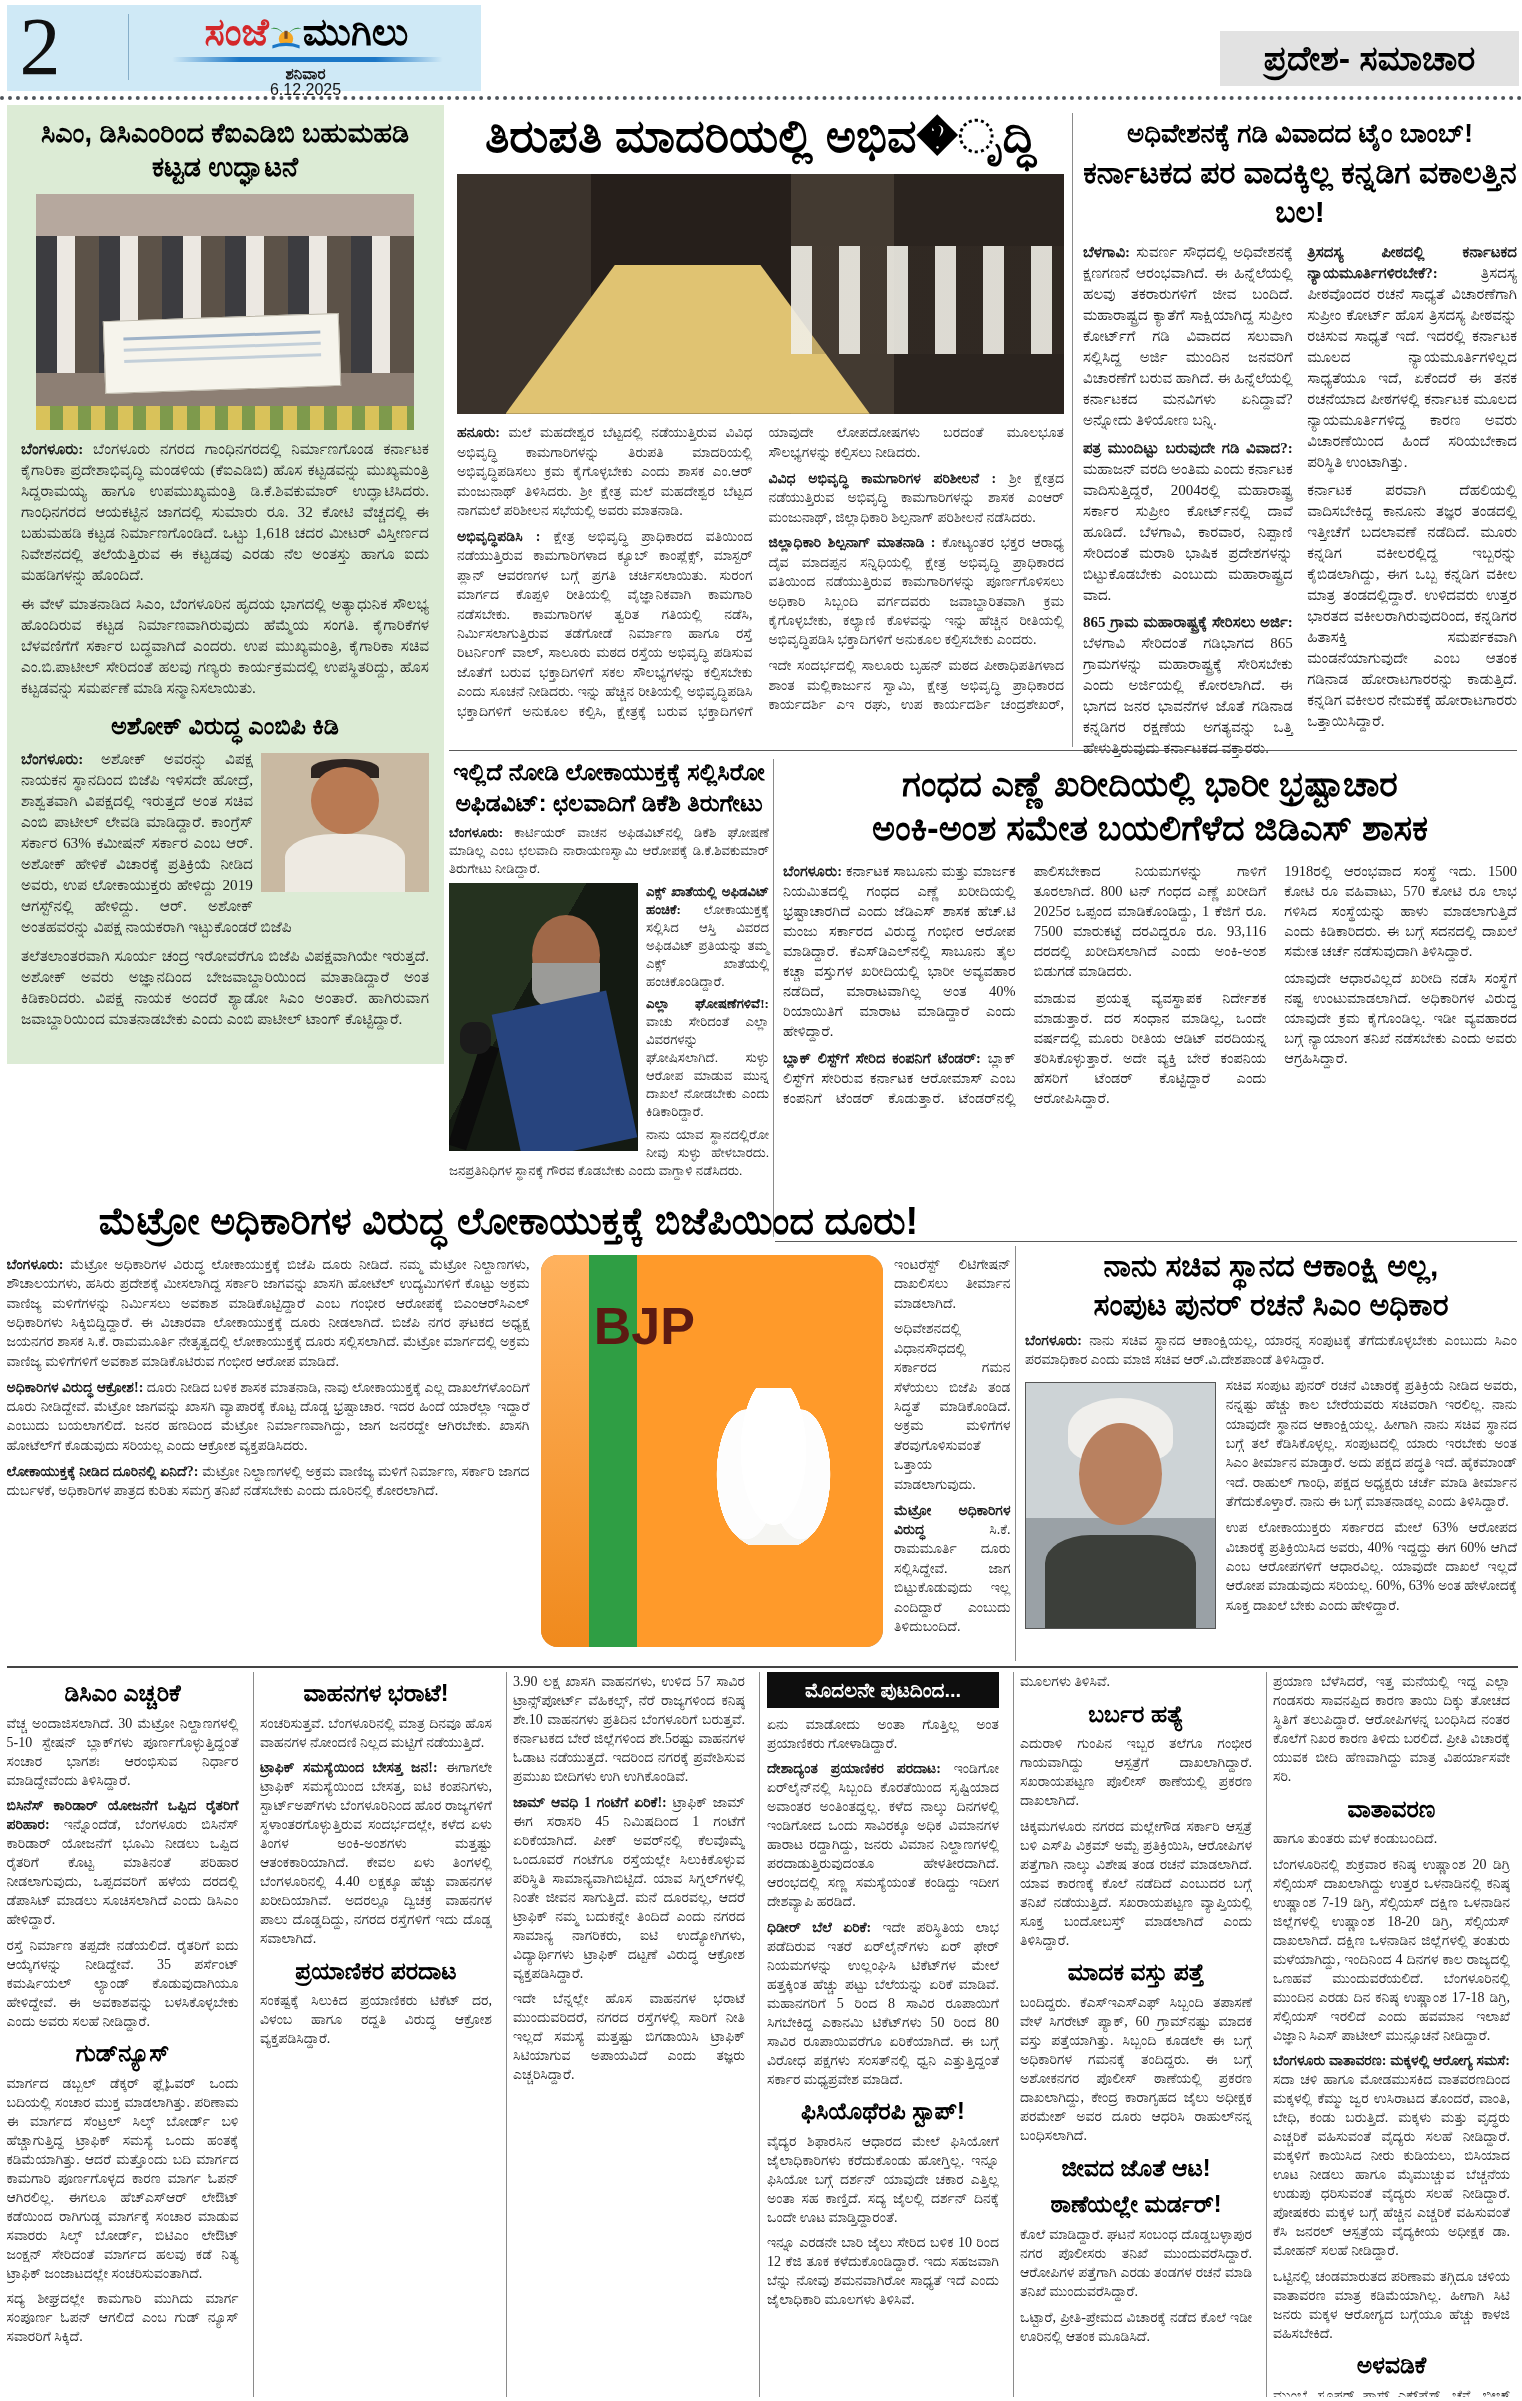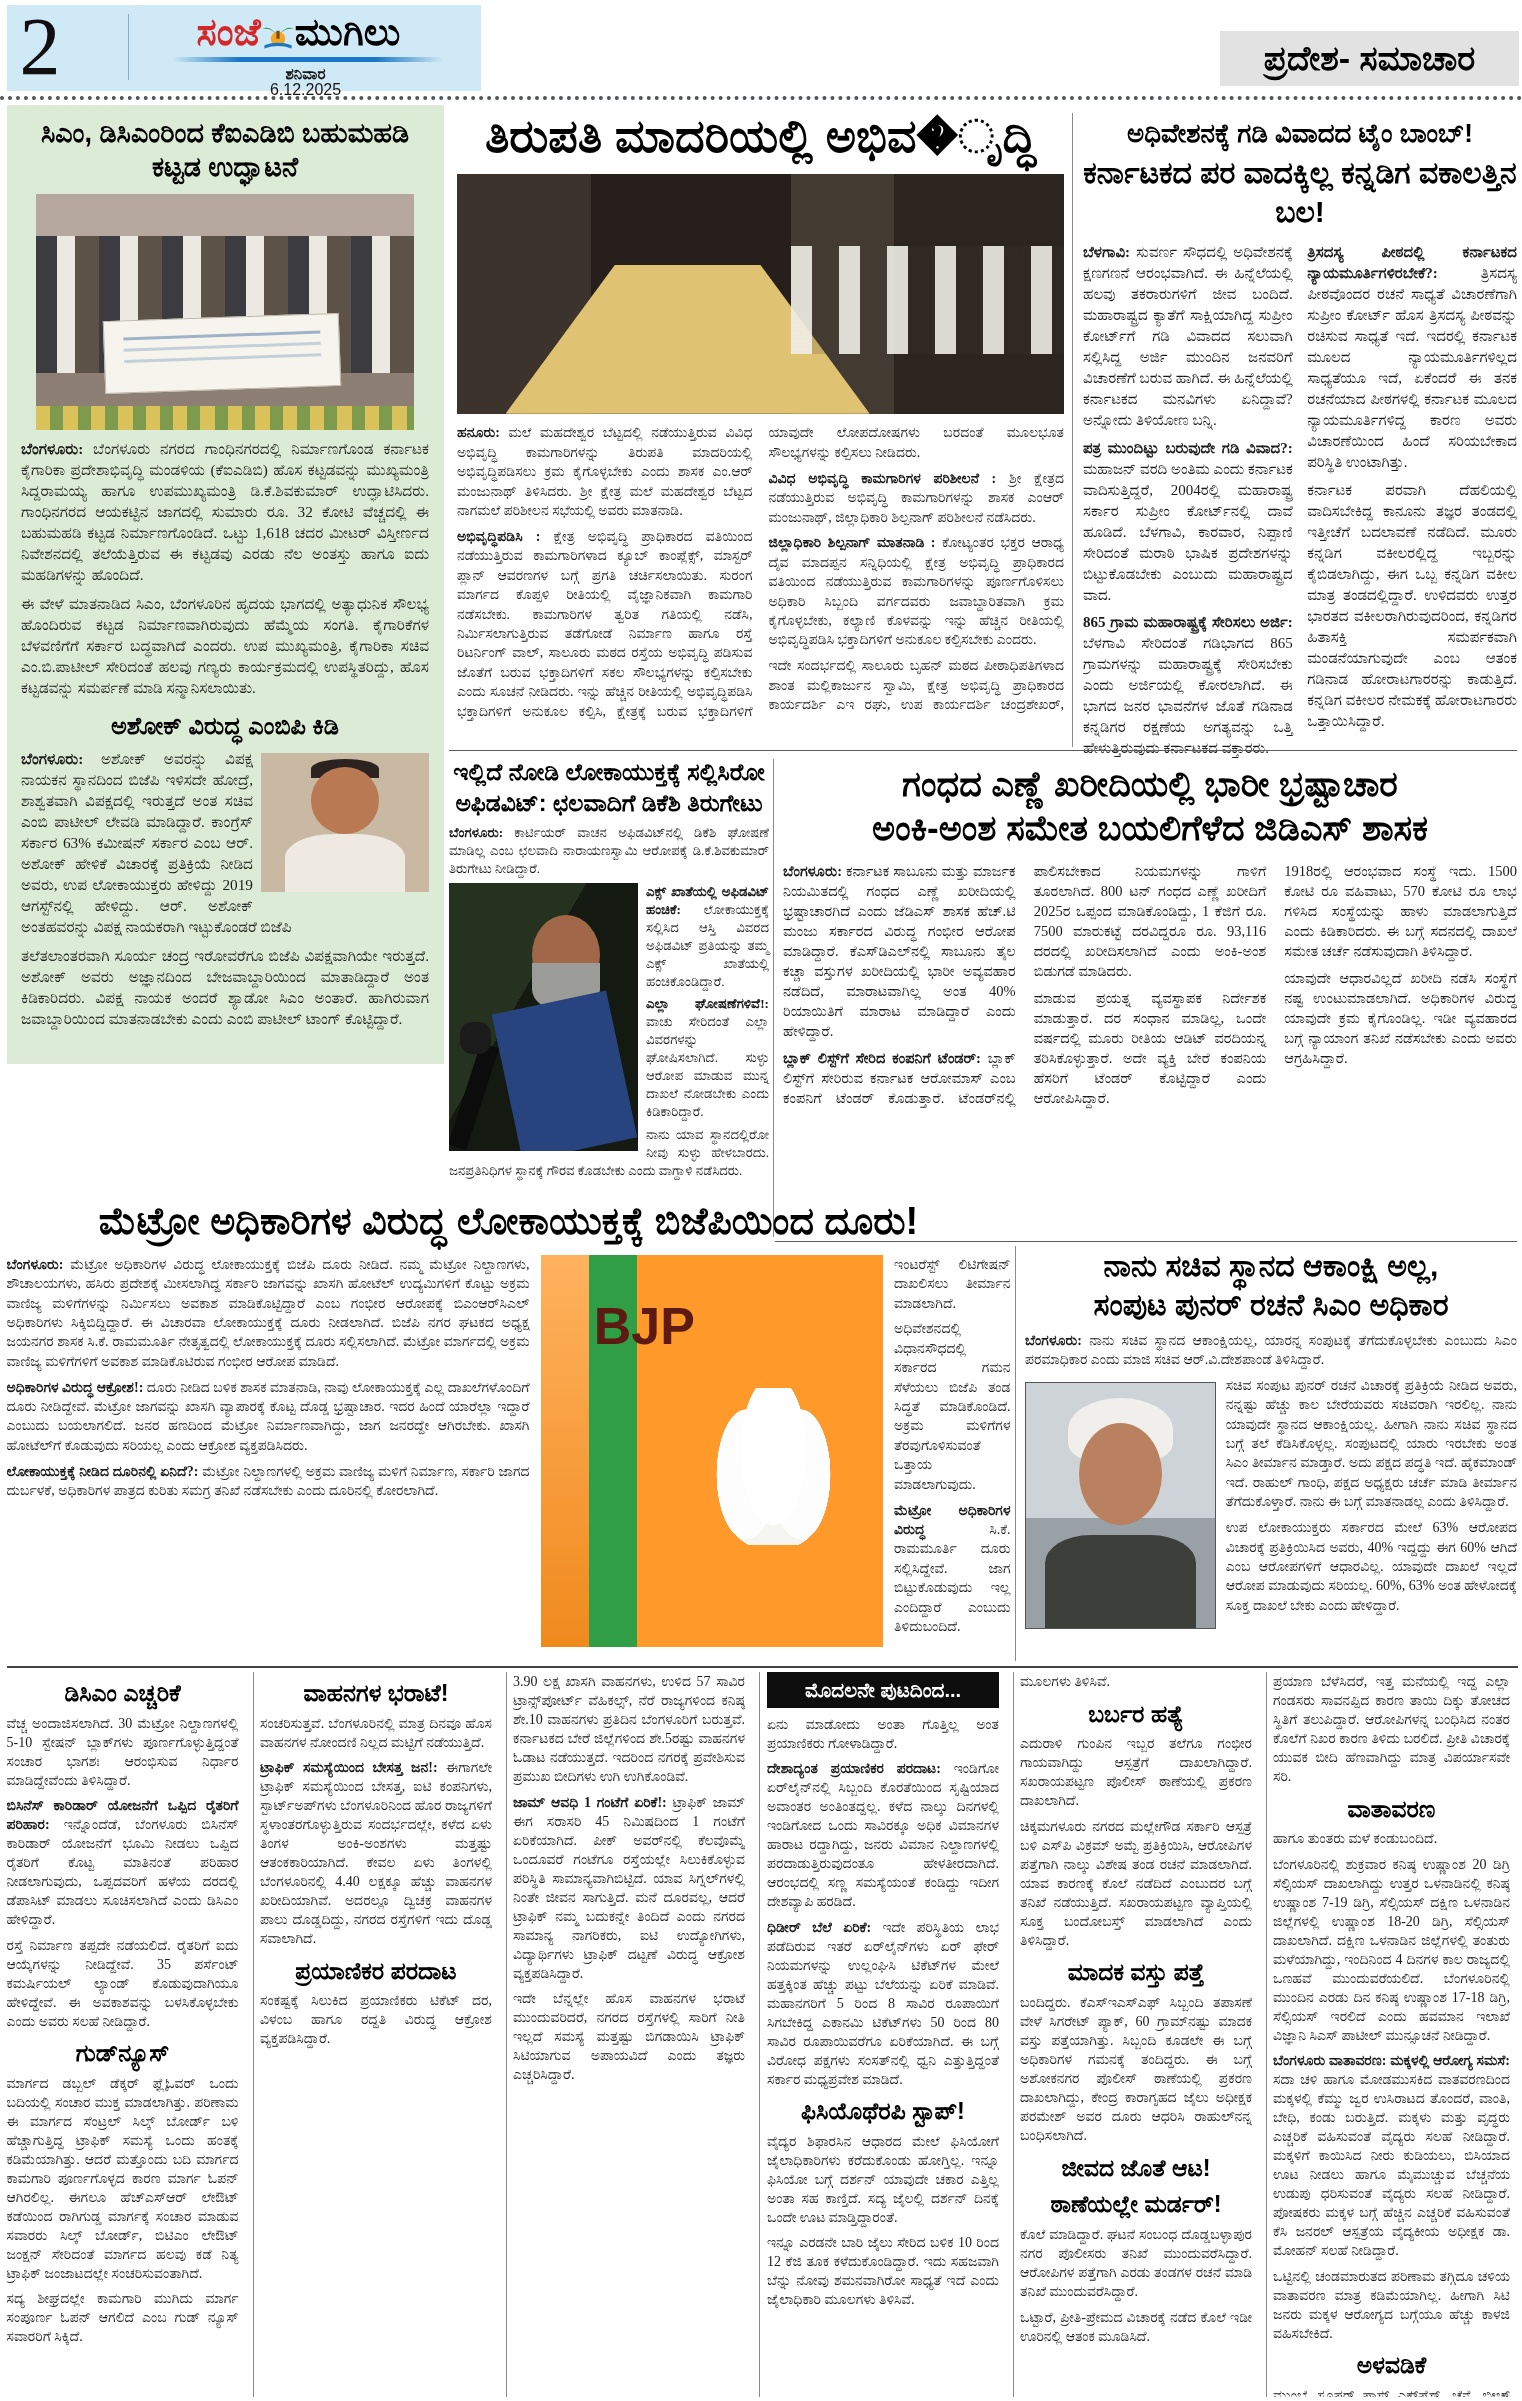--- a/index.html
+++ b/index.html
@@ -8,21 +8,21 @@
   .abs{position:absolute;}
   .hl{font-family:"Liberation Sans",sans-serif;font-weight:bold;color:#000;text-align:center;}
   .body-txt{text-align:justify;color:#1a1a1a;}
   .b{font-weight:bold;}
   .rule-v{background:#8a8a8a;width:0.8px;}
   .rule-h{background:#5a5a5a;height:0.8px;}
   
   #mast-box{left:6.5px;top:4.8px;width:474px;height:86px;background:#cfe9f6;}
   #page-num{left:13px;top:-3.2px;font-family:"Liberation Serif",serif;font-size:82px;line-height:89px;color:#101010;}
   #mast-rule{left:121px;top:9.7px;width:1.6px;height:66px;background:#86aec9;position:absolute;}
-  #mast-title{left:120px;top:6.5px;width:344px;text-align:center;font-size:38px;line-height:42px;}
+  #mast-title{left:128px;top:6.5px;width:344px;text-align:center;font-size:38px;line-height:42px;}
   #mast-title .red{color:#d4272a;}
   #mast-bar{left:165px;top:52px;width:271px;height:5.6px;border-radius:3.2px;
     background:linear-gradient(90deg,rgba(26,118,198,0),#1a76c6 25%,#1a76c6 75%,rgba(26,118,198,0));}
   #mast-day{left:127px;top:60px;width:344px;text-align:center;font-size:15.3px;font-weight:bold;}
   #mast-date{left:127px;top:76px;width:344px;text-align:center;font-size:16px;font-family:Liberation Sans, sans-serif;}
   #section-label{left:1220px;top:31px;width:299px;height:55px;background:#e2e2e2;
     font-size:34px;line-height:55px;}
   #top-rule{left:0;top:96px;width:1523px;border-top:4px dotted #4e545a;position:absolute;}
   
   #a1{left:6.5px;top:105px;width:437px;height:959px;background:#dcebd5;padding:11.3px 14.5px;box-sizing:border-box;}
@@ -73,21 +73,21 @@
   #a4{left:783px;top:762px;width:734px;height:476px;}
   #a4 .hl1{font-size:35px;line-height:44px;}
   #a4 .cols{margin-top:11.3px;column-count:3;column-gap:18px;height:326px;overflow:hidden;}
   #a4 .cols p{font-size:14.5px;line-height:20px;margin:0 0 6.5px 0;}
   
   #a6{left:6.5px;top:1197px;width:1004px;height:465px;}
   #a6 .hl1{font-size:38px;line-height:48px;}
   #a6 .row{display:flex;gap:11.3px;margin-top:9.7px;height:397px;overflow:hidden;}
   #a6 .t-left{width:523px;}
   #a6 .t-left p,#a6 .t-right p{font-size:14px;line-height:19.4px;margin:0 0 6.5px 0;}
-  #a6-photo{width:342px;height:392px;flex:0 0 auto;}
+  #a6-photo{width:342px;height:392px;flex:0 0 auto;border-radius:17px;}
   .bjp-bg{position:absolute;inset:0;background:linear-gradient(100deg,#ff9a2a 0 100%);}
   .bjp-green{position:absolute;left:14%;top:0;width:14%;height:100%;background:#2f9e44;}
   .bjp-pole-strip{position:absolute;left:0;top:0;width:14%;height:100%;background:linear-gradient(#ffb25e,#f08a1d);}
   .bjp-letters{position:absolute;left:15.5%;top:6%;width:12%;color:#5c1a12;font-family:"Liberation Sans",sans-serif;
     font-weight:bold;font-size:52px;line-height:97px;text-align:center;}
   .bjp-lotus{position:absolute;left:46%;top:34%;width:44%;height:40%;
     background:radial-gradient(ellipse 22% 48% at 50% 40%,#ffffff 0 98%,transparent 99%),
                radial-gradient(ellipse 20% 42% at 32% 55%,#fdfdfd 0 98%,transparent 99%),
                radial-gradient(ellipse 20% 42% at 68% 55%,#fdfdfd 0 98%,transparent 99%),
                radial-gradient(ellipse 30% 22% at 50% 82%,#f5f5f2 0 98%,transparent 99%);}

